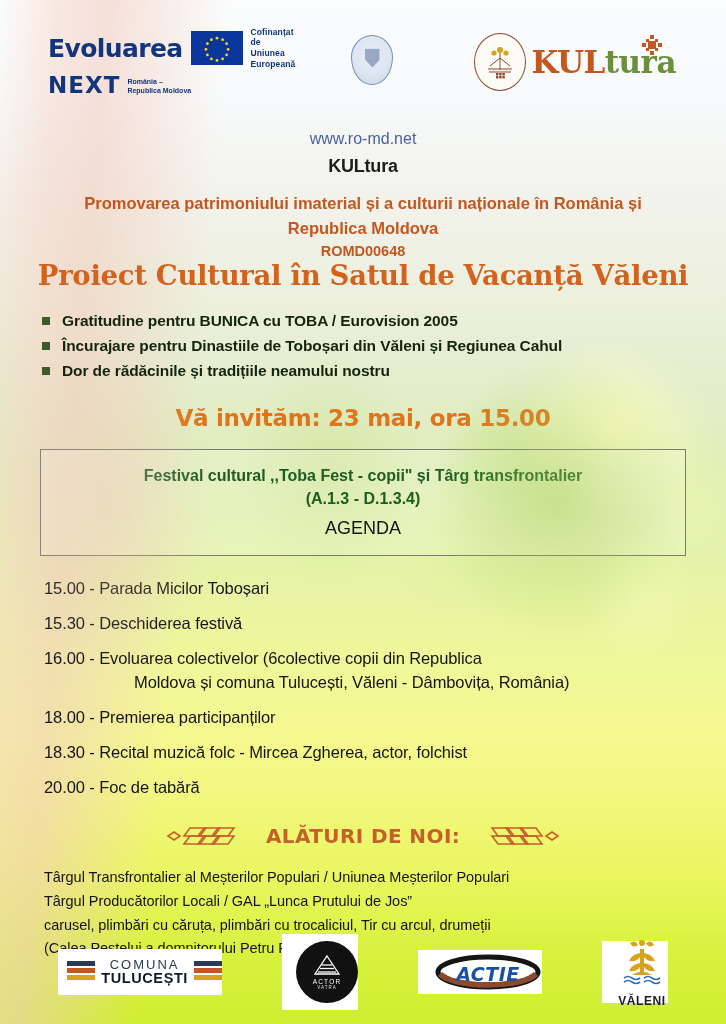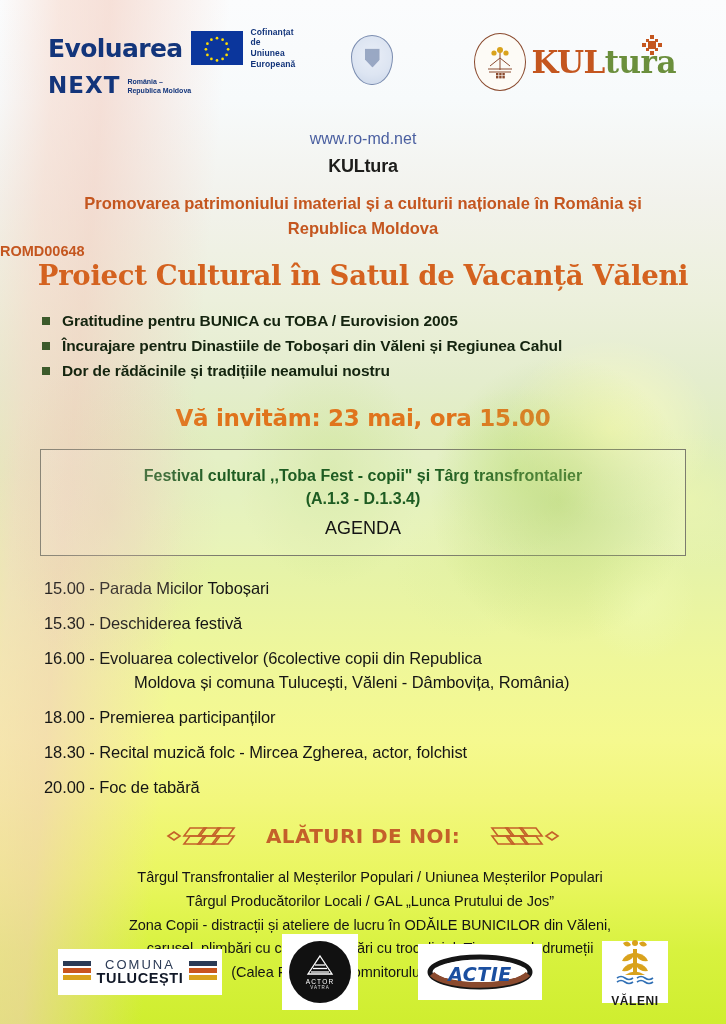--- a/index.html
+++ b/index.html
@@ -184,21 +184,21 @@
   .promo {
     text-align: center;
     font-size: 16.5px;
     font-weight: 700;
     color: #c4561f;
     line-height: 1.5;
     margin-top: 14px;
     padding: 0 60px;
   }
   .code {
-    text-align: left;
+    text-align: center;
     font-size: 14.5px;
     font-weight: 700;
     color: #c4561f;
     margin-top: 2px;
   }
   .main-title {
     text-align: center;
     font-family: "DejaVu Serif", serif;
     font-size: 27.5px;
     font-weight: 700;
@@ -296,21 +296,20 @@
     color: #c4602a;
     letter-spacing: 0.4px;
     text-align: right;
   }
   .wheat { width: 80px; height: 26px; }
 
   
   .partners {
     margin: 18px 0 0 44px;
     padding-right: 30px;
-    text-align: center;
   }
   .partners p {
     margin: 0 0 2px 0;
     font-size: 14.5px;
     color: #141414;
     line-height: 1.5;
     letter-spacing: -0.05px;
   }
 
   
@@ -320,25 +319,25 @@
     bottom: 14px;
     display: flex;
     align-items: center;
     justify-content: space-around;
     padding: 0 28px;
   }
   .lbox {
     background: #ffffff;
     display: flex;
     align-items: center;
-    justify-content: center;
+    justify-content: flex-end;
   }
   .lbox-tulucesti { width: 164px; height: 46px; }
   .lbox-actor { width: 76px; height: 76px; }
-  .lbox-actie { width: 124px; height: 56px; }
+  .lbox-actie { width: 124px; height: 44px; }
   .lbox-valeni { width: 66px; height: 62px; }
 
   .tul-wrap { display: flex; align-items: center; gap: 6px; }
   .tul-bars { width: 28px; }
   .tul-bar { height: 5px; margin-bottom: 2px; }
   .tul-text { text-align: center; line-height: 1.05; }
   .tul-comuna {
     font-size: 13px; letter-spacing: 2px; color: #2b3a55; font-weight: 400;
   }
   .tul-name {
@@ -522,21 +521,20 @@
         <path d="M26 13 L42 13 L48 21 L32 21 Z"></path>
         <path d="M40 13 L56 13 L62 21 L46 21 Z"></path>
         <path d="M72 9 L78 13 L72 17 L66 13 Z"></path>
       </g>
     </svg>
   </div>
 
   <div class="partners">
     <p>Târgul Transfrontalier al Meșterilor Populari / Uniunea Meșterilor Populari</p>
     <p>Târgul Producătorilor Locali / GAL „Lunca Prutului de Jos”</p>
-    <p>Zona Copii - distracții și ateliere de lucru în ODĂILE BUNICILOR din Văleni,</p>
     <p>carusel, plimbări cu căruța, plimbări cu trocaliciul, Tir cu arcul, drumeții</p>
     <p>(Calea Peștelui a domnitorului Petru Rareș)</p>
   </div>
 
   <div class="bottom-logos">
 
     <div class="lbox lbox-tulucesti">
       <div class="tul-wrap">
         <div class="tul-bars">
           <div class="tul-bar" style="background:#2b3a55"></div>

